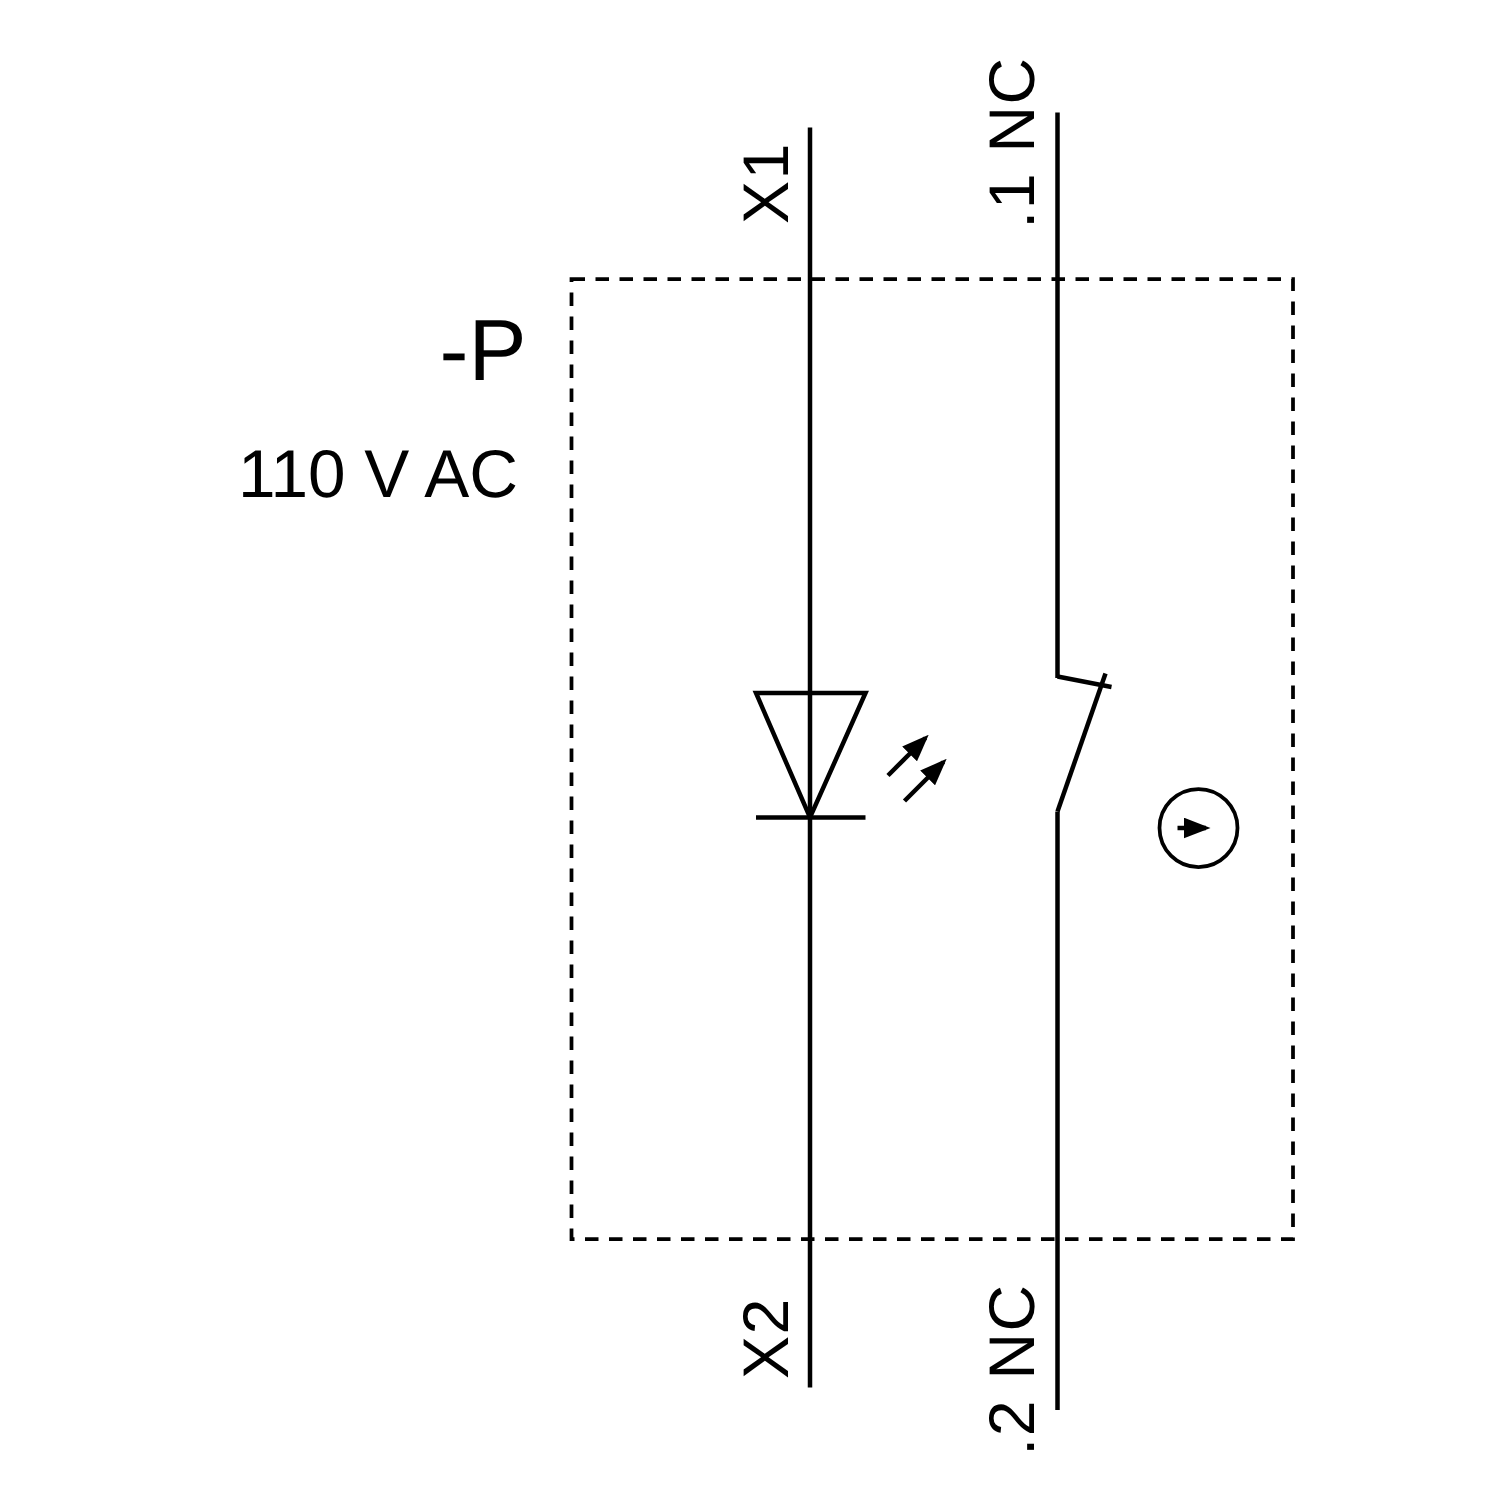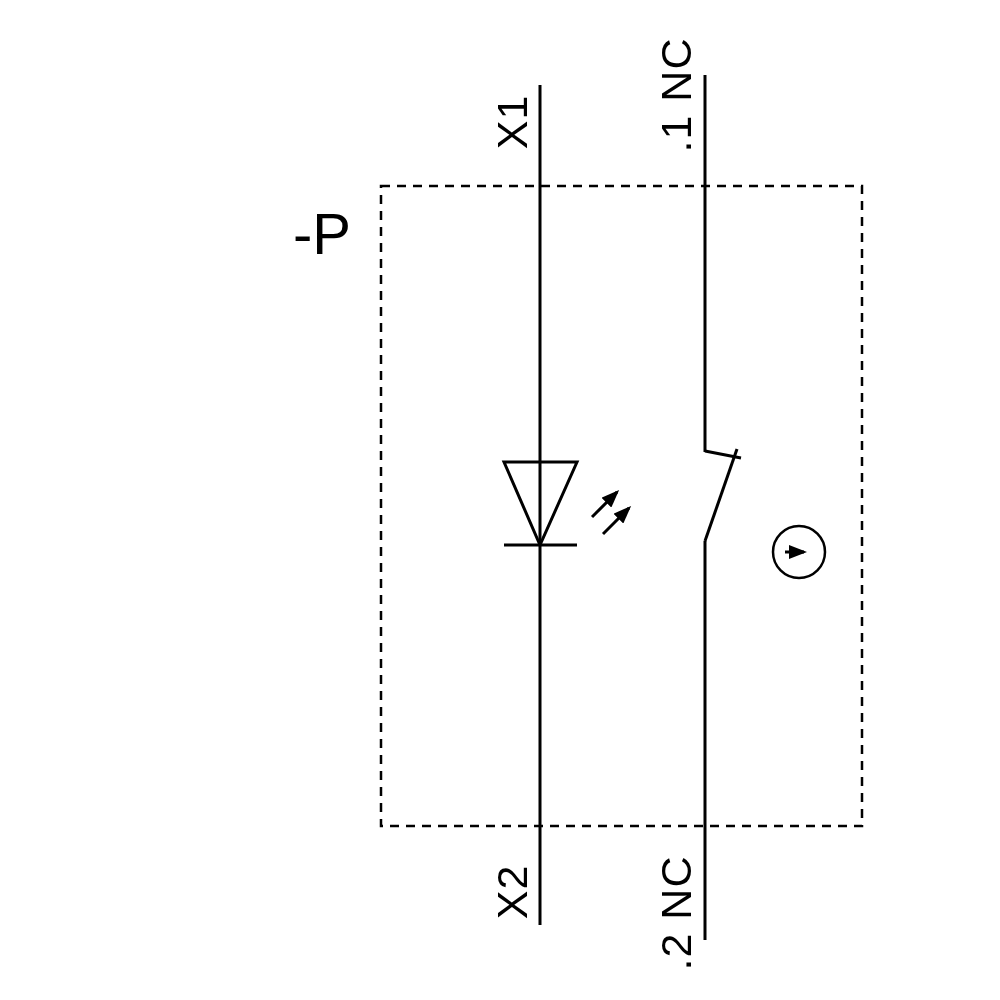--- a/index.html
+++ b/index.html
@@ -86,20 +86,21 @@
     <line x1="705" y1="541" x2="705" y2="940" stroke="#000000" stroke-width="3"></line>
 
     <g>
       <circle cx="799" cy="552" r="26" fill="none" stroke="#000000" stroke-width="2.5"></circle>
       <line x1="785" y1="552" x2="804" y2="552" stroke="#000000" stroke-width="3" marker-end="url(#ah)"></line>
     </g>
   </svg>
 
   <div class="label lbl-component">-P</div>
 
+  <div class="label lbl-voltage">110 V AC</div>
 
   <div class="label rot lbl-terminal lbl-x1">X1</div>
 
   <div class="label rot lbl-terminal lbl-nc1">.1 NC</div>
 
   <div class="label rot lbl-terminal lbl-x2">X2</div>
 
   <div class="label rot lbl-terminal lbl-nc2">.2 NC</div>
 
 </div>

